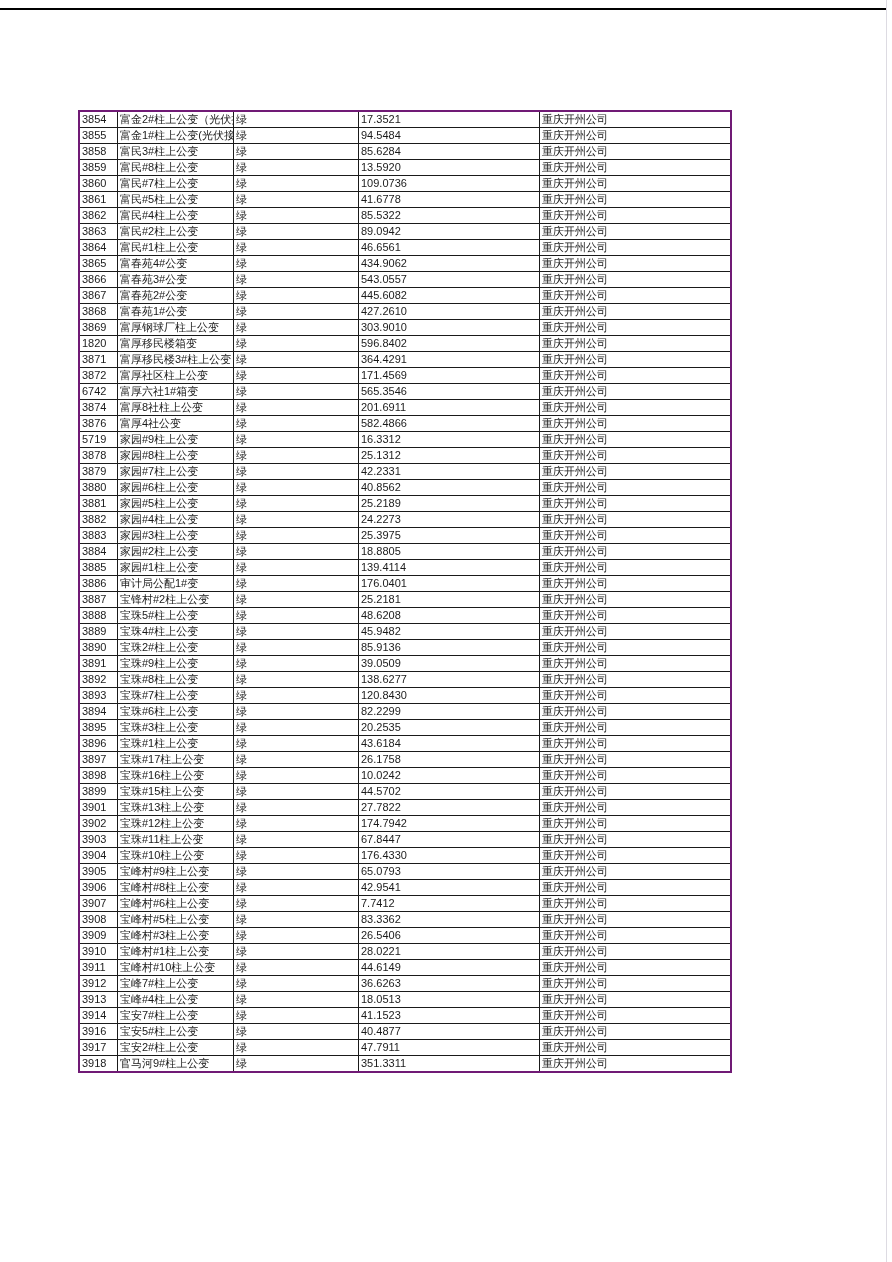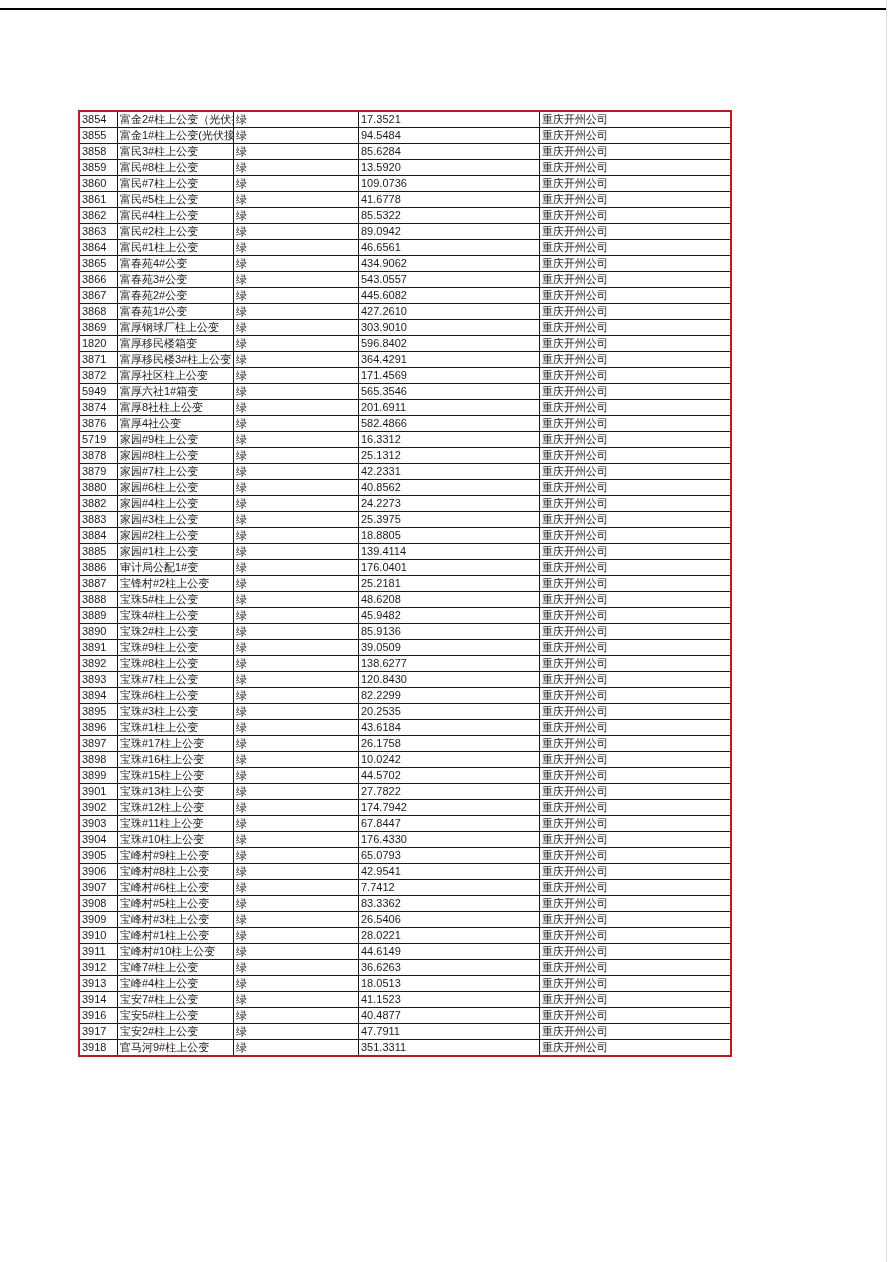--- a/index.html
+++ b/index.html
@@ -31,21 +31,21 @@
     height: 1262px;
     background: #dddbe2;
   }
   table.data-table {
     position: absolute;
     left: 78px;
     top: 110px;
     border-collapse: collapse;
     table-layout: fixed;
     width: 649px;
-    border: 2px solid #b91c1c;
+    border: 2px solid #701a75;
   }
   table.data-table td {
     border: 1px solid #1a1a1a;
     height: 15px;
     padding: 0 1px 0 2px;
     font-size: 11px;
     line-height: 15px;
     color: #1a1a1a;
     white-space: nowrap;
     overflow: hidden;
@@ -179,21 +179,21 @@
     <td class="c-company">重庆开州公司</td>
   </tr>
         <tr>
     <td class="c-id">3872</td>
     <td class="c-name">富厚社区柱上公变</td>
     <td class="c-status">绿</td>
     <td class="c-value">171.4569</td>
     <td class="c-company">重庆开州公司</td>
   </tr>
         <tr>
-    <td class="c-id">5949</td>
+    <td class="c-id">6742</td>
     <td class="c-name">富厚六社1#箱变</td>
     <td class="c-status">绿</td>
     <td class="c-value">565.3546</td>
     <td class="c-company">重庆开州公司</td>
   </tr>
         <tr>
     <td class="c-id">3874</td>
     <td class="c-name">富厚8社柱上公变</td>
     <td class="c-status">绿</td>
     <td class="c-value">201.6911</td>
@@ -225,20 +225,27 @@
     <td class="c-name">家园#7柱上公变</td>
     <td class="c-status">绿</td>
     <td class="c-value">42.2331</td>
     <td class="c-company">重庆开州公司</td>
   </tr>
         <tr>
     <td class="c-id">3880</td>
     <td class="c-name">家园#6柱上公变</td>
     <td class="c-status">绿</td>
     <td class="c-value">40.8562</td>
+    <td class="c-company">重庆开州公司</td>
+  </tr>
+        <tr>
+    <td class="c-id">3881</td>
+    <td class="c-name">家园#5柱上公变</td>
+    <td class="c-status">绿</td>
+    <td class="c-value">25.2189</td>
     <td class="c-company">重庆开州公司</td>
   </tr>
         <tr>
     <td class="c-id">3882</td>
     <td class="c-name">家园#4柱上公变</td>
     <td class="c-status">绿</td>
     <td class="c-value">24.2273</td>
     <td class="c-company">重庆开州公司</td>
   </tr>
         <tr>

